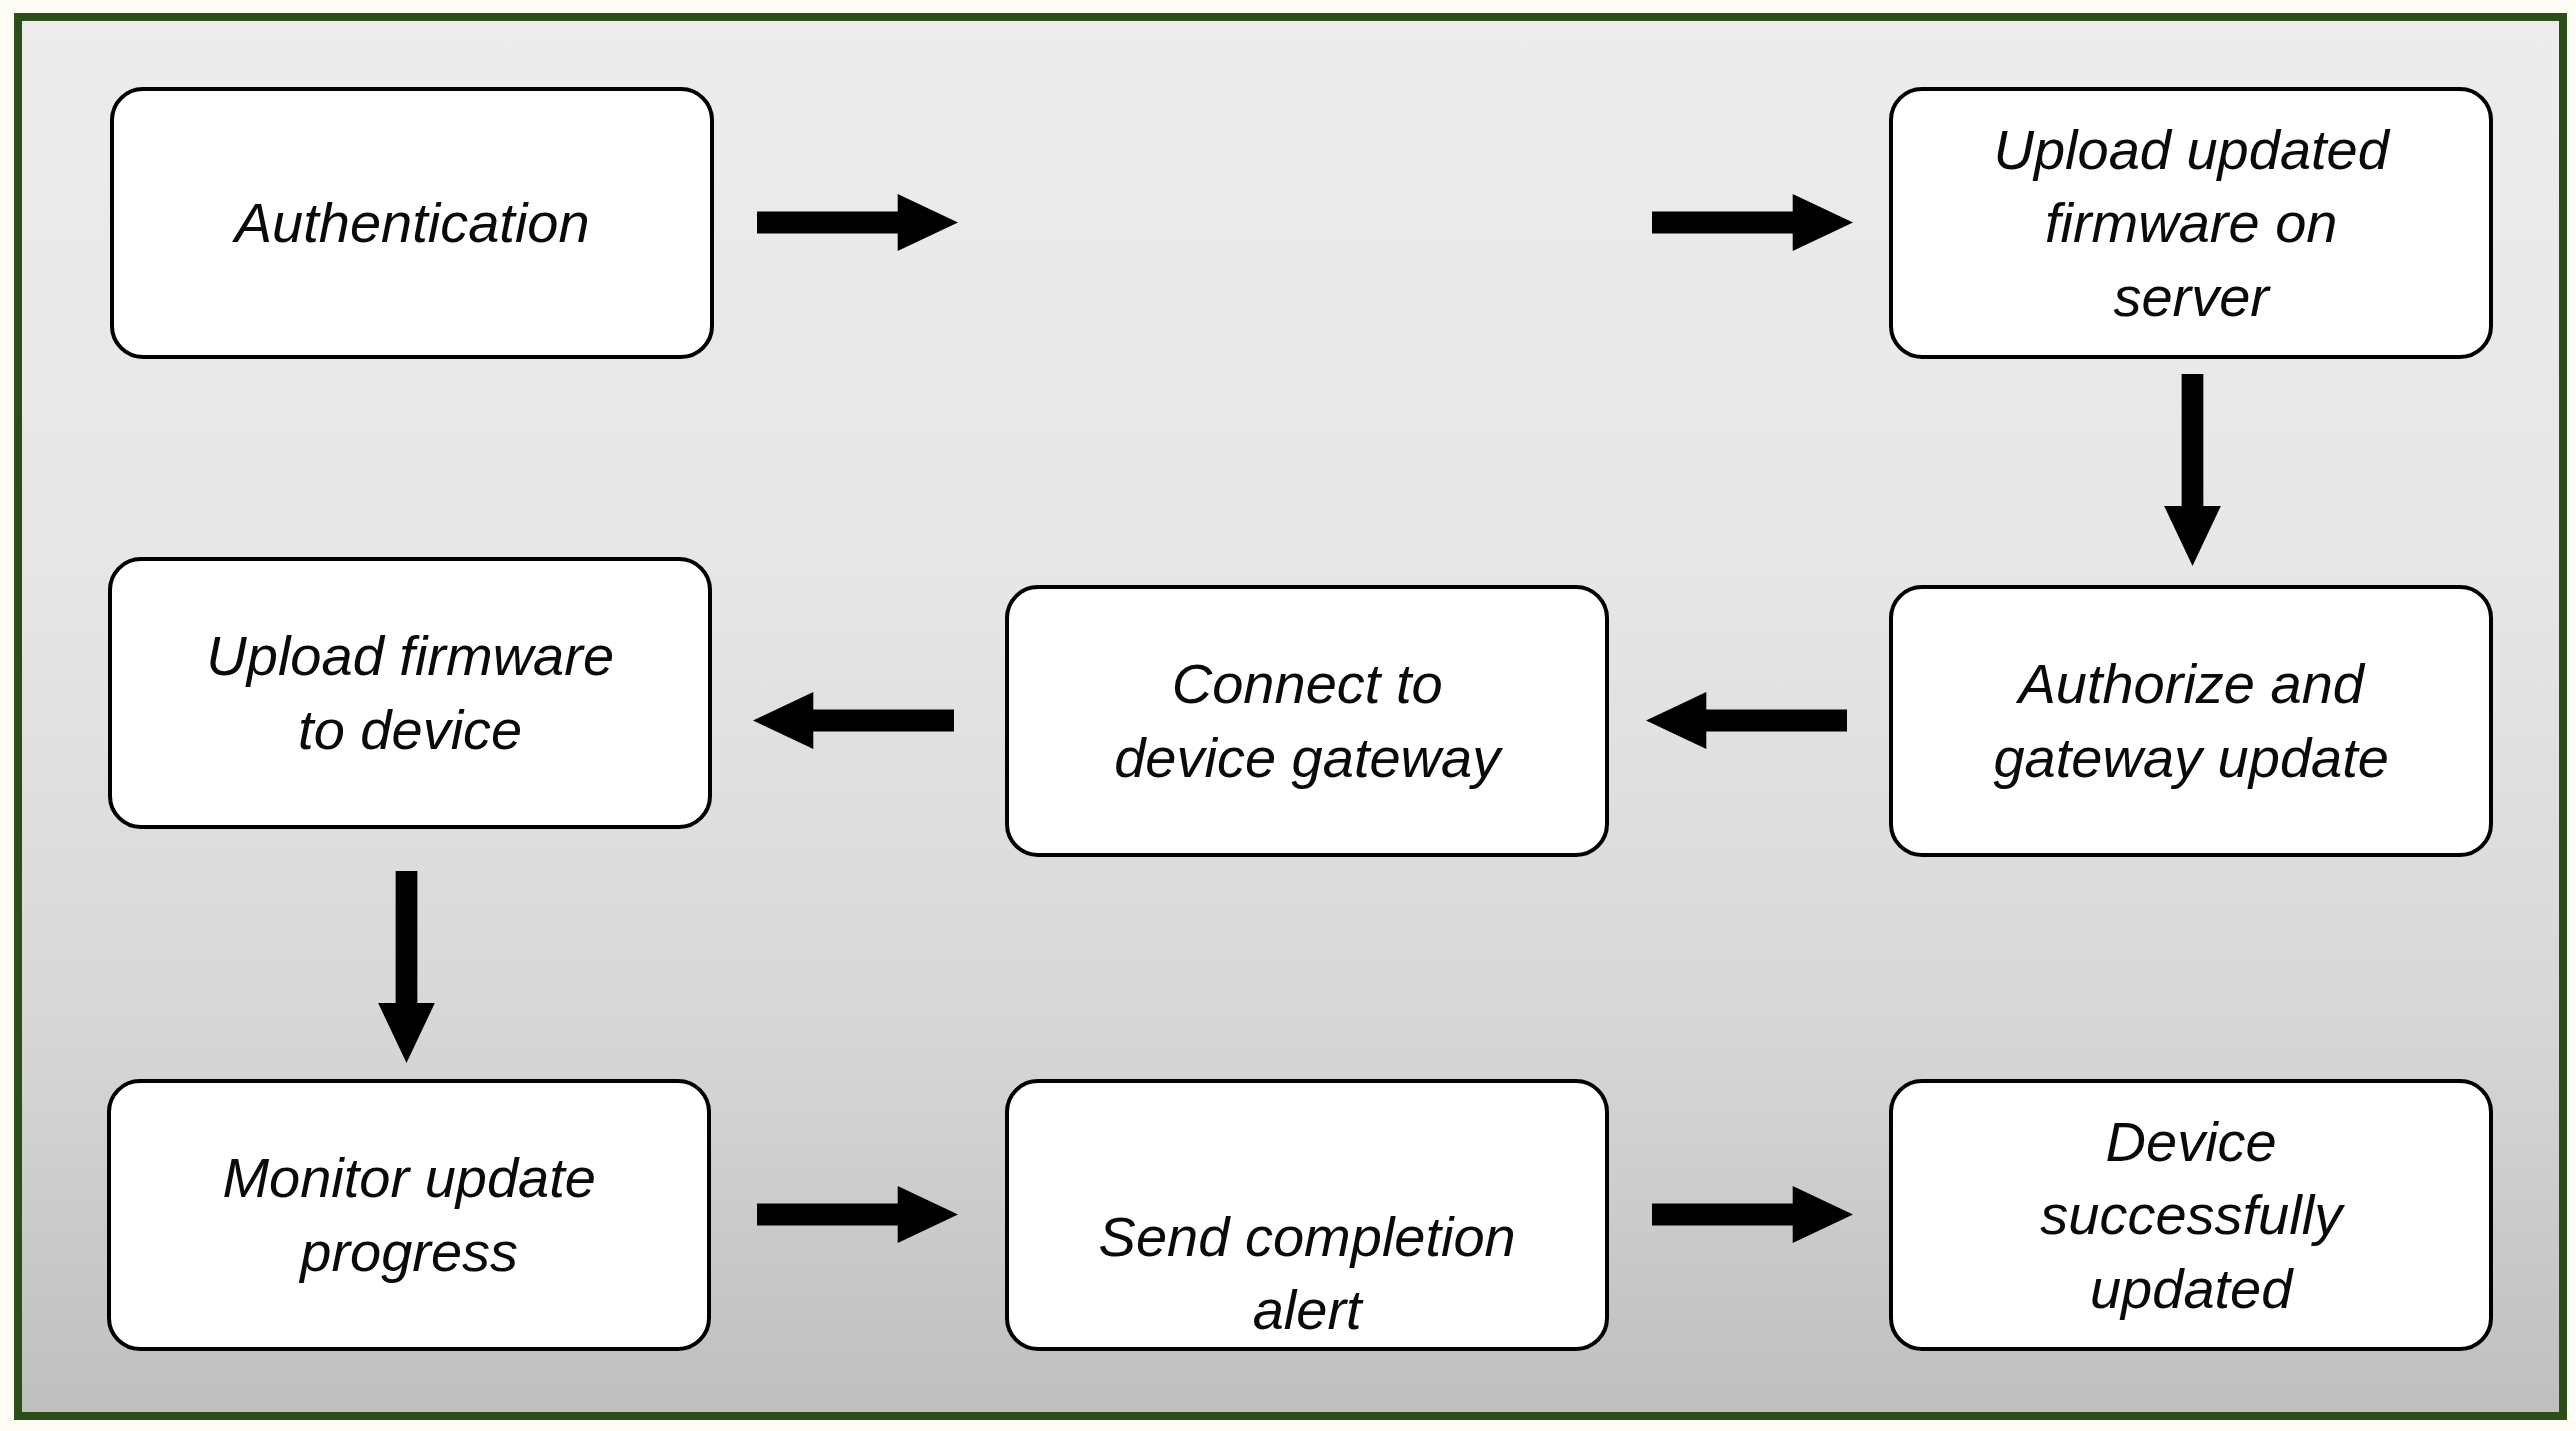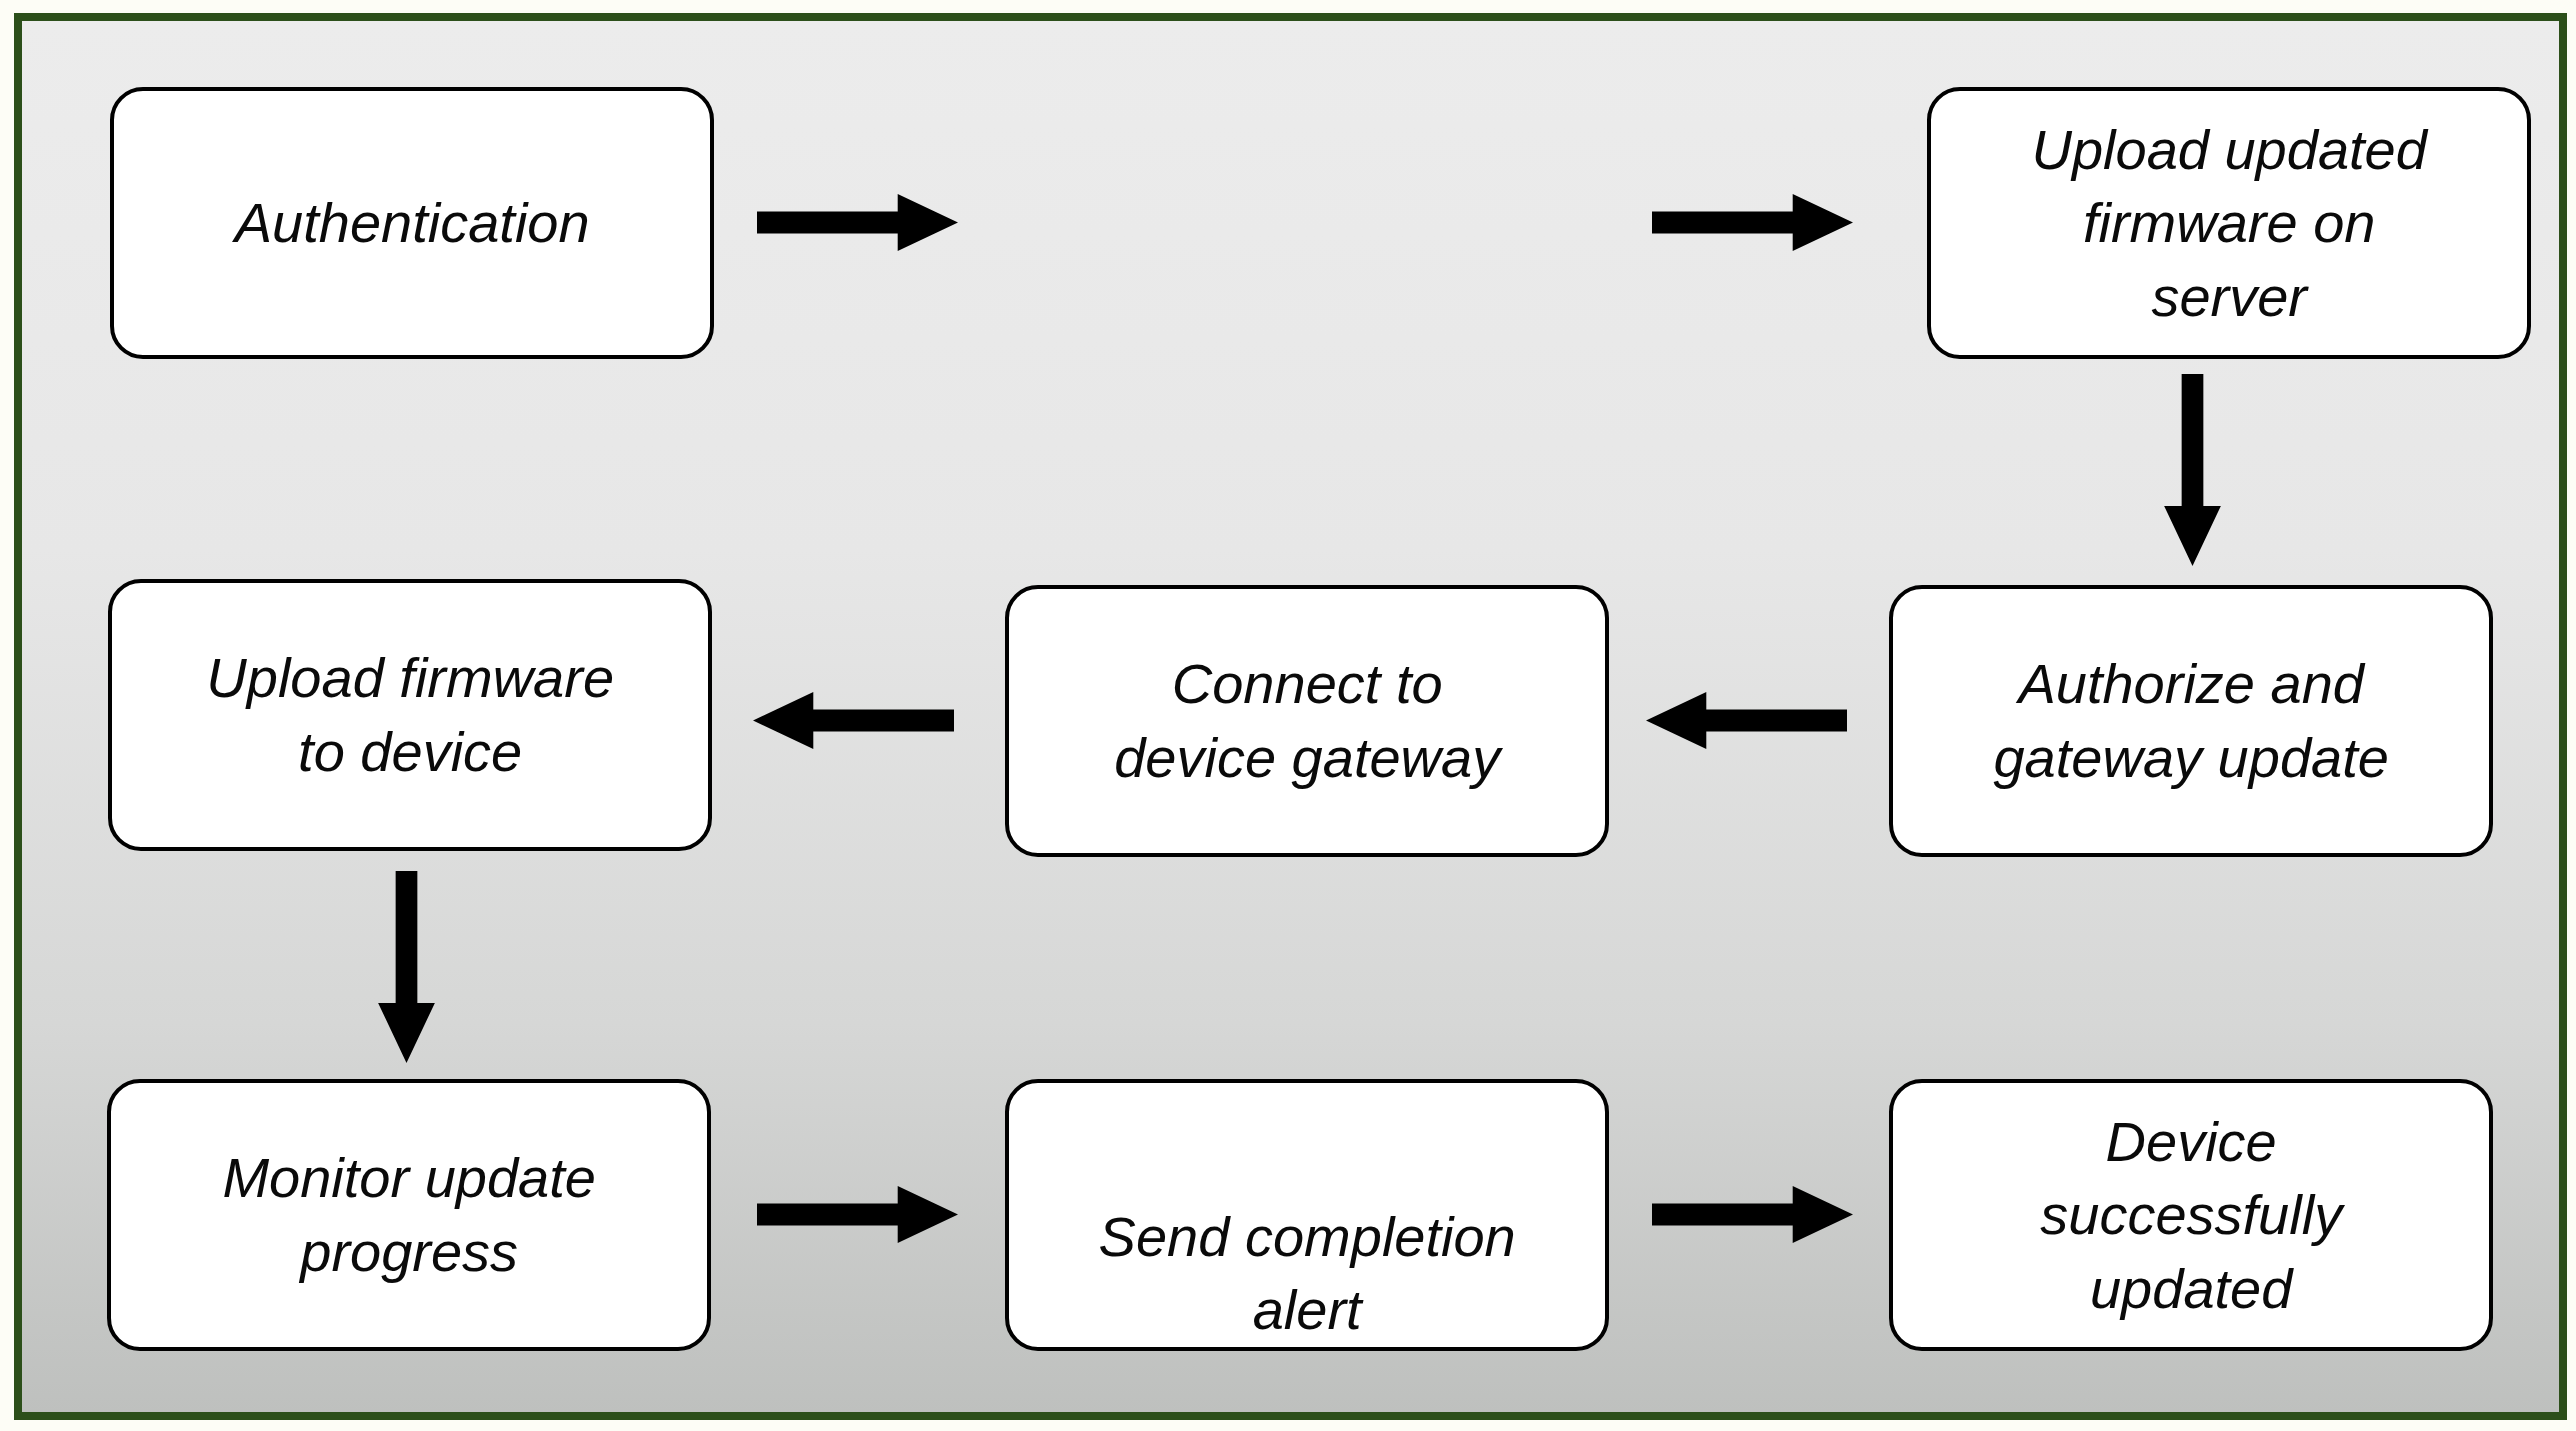--- a/index.html
+++ b/index.html
@@ -45,35 +45,35 @@
 </style>
 </head>
 <body>
 
 <div id="stage">
   <div class="frame">
 
     <div class="node" style="left:88px; top:66px;">
       <span class="node-label">Authentication</span>
     </div>
-    <div class="node" style="left:1867px; top:66px;margin-left:38px;">
+    <div class="node" style="left:1867px; top:66px;">
       <span class="node-label">Upload updated
 firmware on
 server</span>
     </div>
 
     <div class="node" style="left:1867px; top:564px;">
       <span class="node-label">Authorize and
 gateway update</span>
     </div>
     <div class="node" style="left:983px; top:564px;">
       <span class="node-label">Connect to
 device gateway</span>
     </div>
-    <div class="node" style="left:86px; top:558px;">
+    <div class="node" style="left:86px; top:536px;">
       <span class="node-label">Upload firmware
 to device</span>
     </div>
 
     <div class="node" style="left:85px; top:1058px;justify-content:center;">
       <span class="node-label">Monitor update
 progress</span>
     </div>
     <div class="node" style="left:983px; top:1058px;align-items:flex-end;">
       <span class="node-label">Send completion

